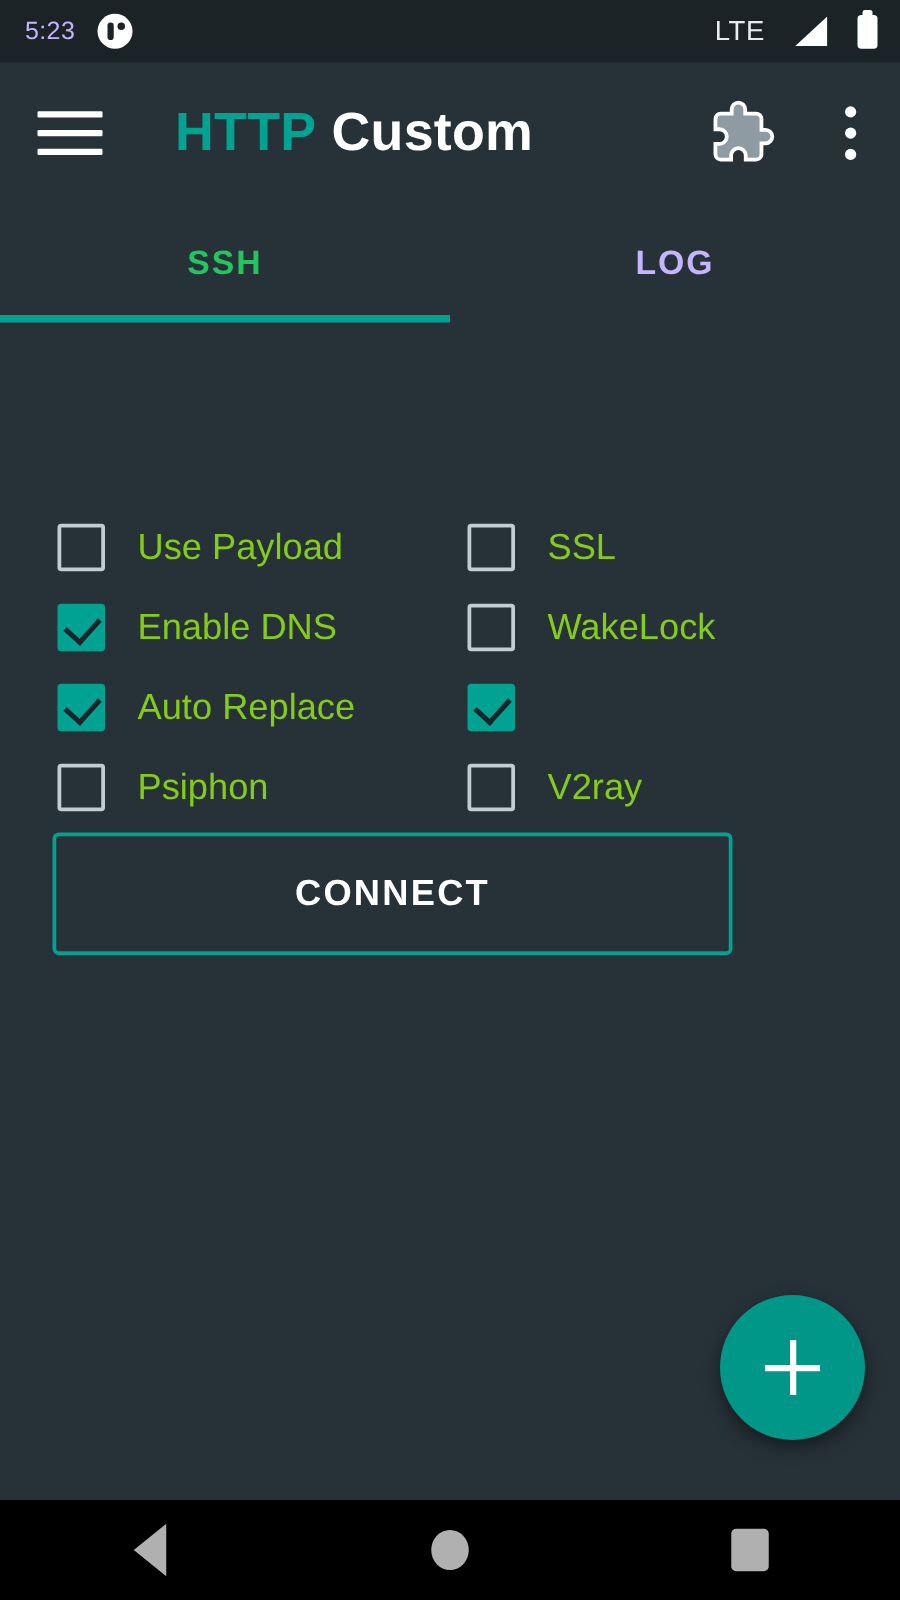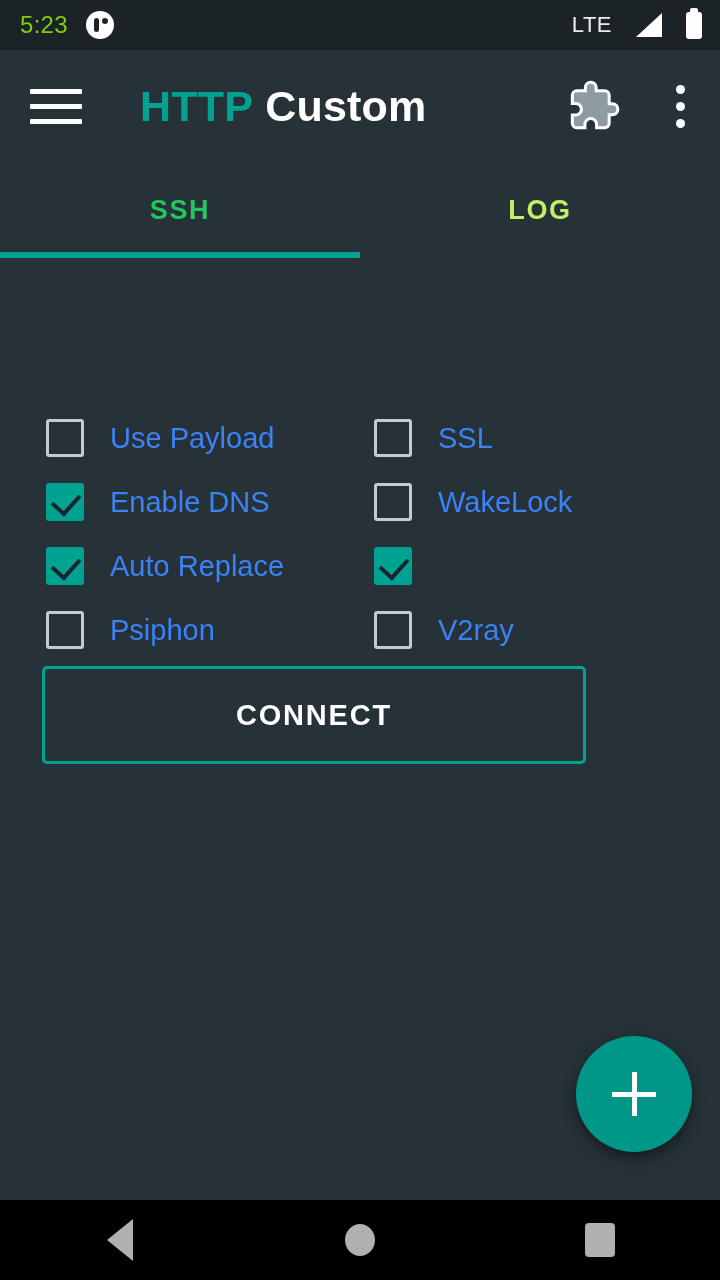--- a/index.html
+++ b/index.html
@@ -18,21 +18,21 @@
 
   
   #status-bar {
     position:absolute; top:0; left:0;
     width:720px; height:50px;
     background:#1b2327;
     display:flex; align-items:center;
     padding:0 18px 0 20px;
   }
   #status-left { display:flex; align-items:center; gap:18px; }
-  #clock { color:#84cc16; font-size:24px; letter-spacing:.3px; }
+  #clock { color:#c4b5fd; font-size:20px; letter-spacing:.3px; }
   .notif-circle {
     width:28px; height:28px; border-radius:50%;
     background:#fff; position:relative;
   }
   .notif-circle::before {
     content:""; position:absolute;
     left:8px; top:7px; width:5px; height:14px;
     border-radius:3px; background:#1b2327;
   }
   .notif-circle::after {
@@ -88,21 +88,21 @@
     width:720px; height:96px;
     background:#263238;
     display:flex;
   }
   .tab {
     flex:1; display:flex; align-items:center; justify-content:center;
     font-size:27px; font-weight:bold; letter-spacing:1.6px;
     cursor:pointer; user-select:none;
   }
   .tab.active { color:#22c55e; }
-  .tab.inactive { color:#bef264; }
+  .tab.inactive { color:#c4b5fd; }
   #tab-indicator {
     position:absolute; top:252px; left:0;
     width:360px; height:6px; background:#00a291;
   }
 
   
   #content { position:absolute; top:258px; left:0; width:720px; bottom:80px; }
 
   #host-field-wrap { position:absolute; top:62px; left:48px; width:622px; }
   #host-input {
@@ -130,21 +130,21 @@
   }
   .cbox.off { border:3px solid #c2ccd2; background:transparent; }
   .cbox.on  { background:#00a291; border:3px solid #00a291; }
   .cbox.on::after {
     content:""; position:absolute;
     left:8px; top:2px; width:14px; height:22px;
     border:solid #16262c; border-width:0 4px 4px 0;
     transform:rotate(42deg);
   }
   .opt-label {
-    margin-left:26px; color:#3b82f6;
+    margin-left:26px; color:#84cc16;
     font-size:29px; white-space:nowrap;
   }
 
   
   #connect-button {
     position:absolute; top:408px; left:42px;
     width:544px; height:98px;
     border:3px solid #00a291; border-radius:5px;
     background:transparent;
     color:#ffffff; font-size:29px; font-weight:bold; letter-spacing:1.8px;

